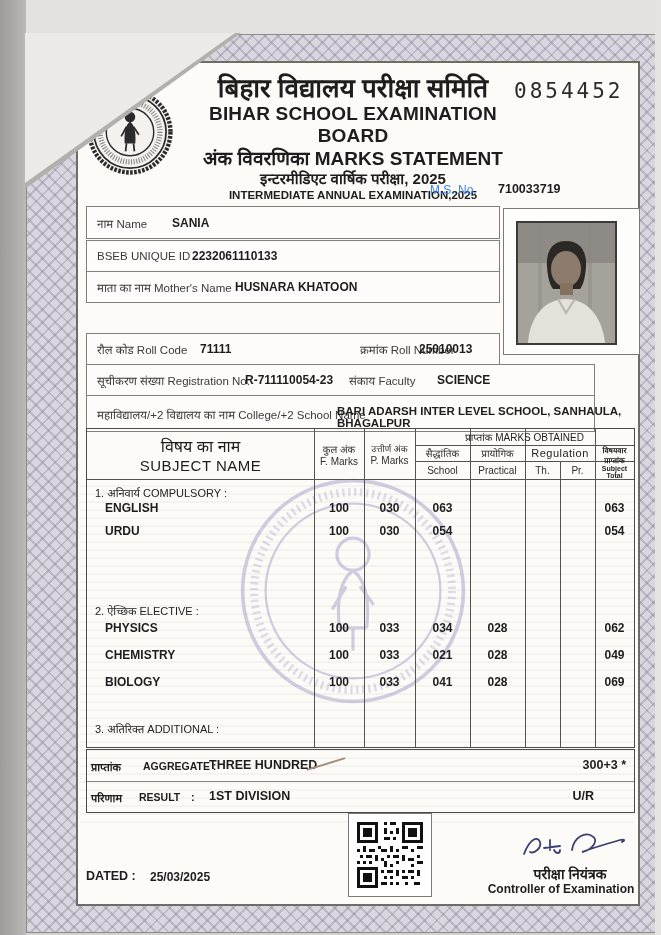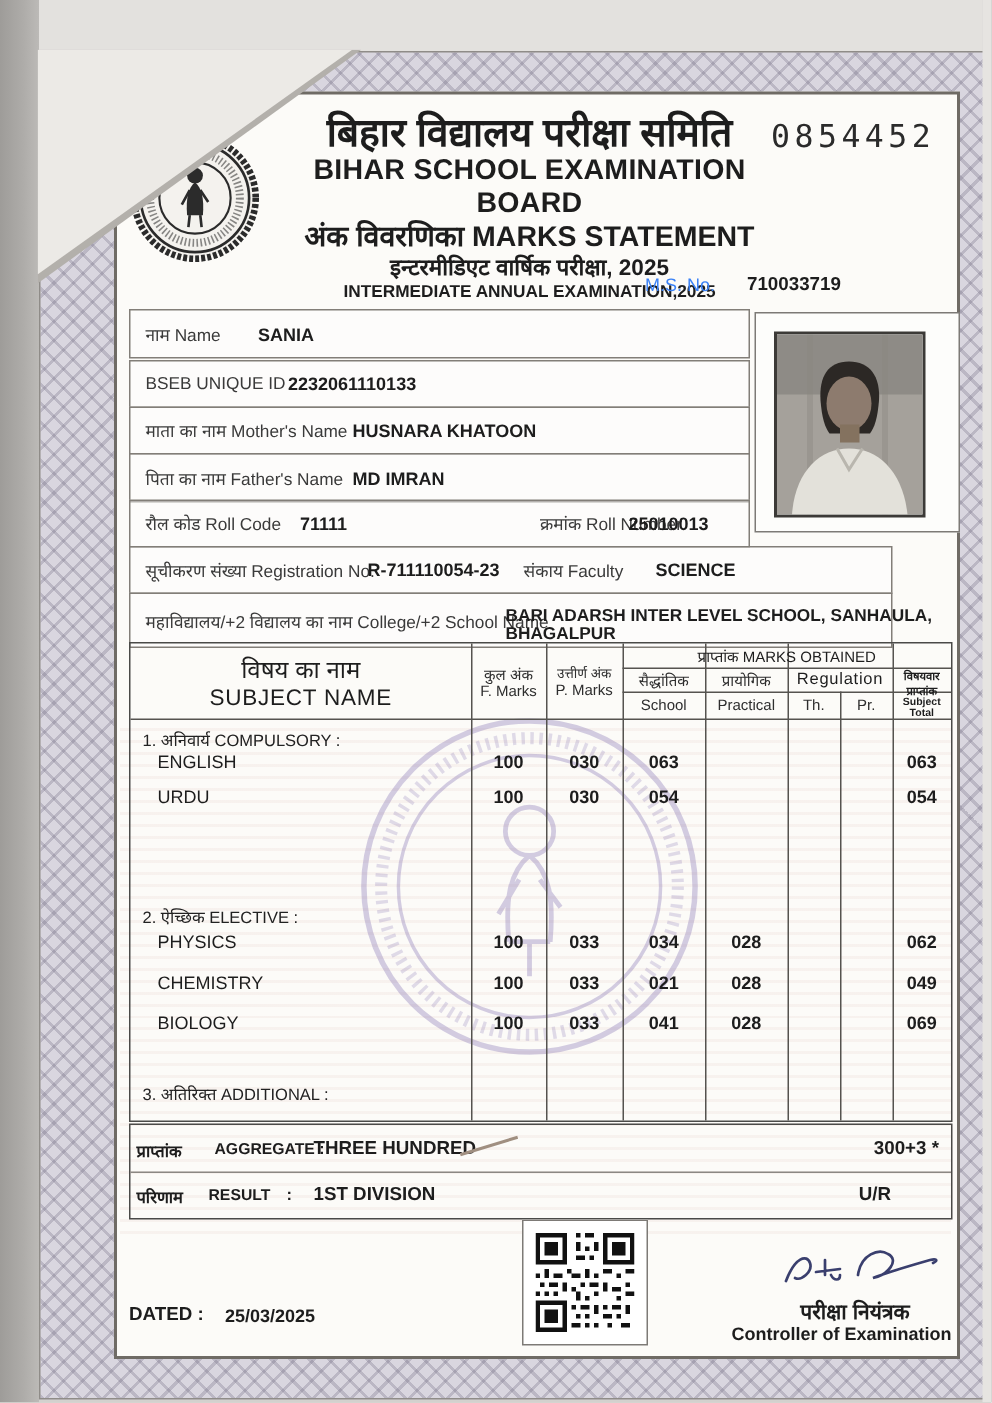--- a/index.html
+++ b/index.html
@@ -35,21 +35,21 @@
   .flabel{position:absolute;top:50%;transform:translateY(-50%);font-size:11.5px;color:#3a3a3a;white-space:nowrap;}
   .fval{position:absolute;top:50%;transform:translateY(-50%);font-size:12px;font-weight:700;white-space:nowrap;}
 
   .mtable{left:8px;top:365px;width:547px;height:318px;border:1.5px solid #4a4a48;}
   .vline{position:absolute;top:0;width:1px;height:100%;background:#55534f;}
   .hline{position:absolute;height:1px;background:#55534f;}
   .hcell{position:absolute;display:flex;flex-direction:column;align-items:center;justify-content:center;text-align:center;}
   .hhi{font-size:10px;color:#2e2e2e;text-align:right;}
   .hen{font-size:10px;color:#2e2e2e;}
   .trow{position:absolute;left:0;width:100%;height:18px;}
-  .c-sub{position:absolute;left:18px;font-size:12px;font-weight:400;}
+  .c-sub{position:absolute;left:18px;font-size:12px;font-weight:700;}
   .cv{position:absolute;font-size:12px;font-weight:700;text-align:center;}
   .tsec{position:absolute;left:8px;font-size:11px;color:#222;}
 
   .aggbox{left:8px;top:686px;width:547px;height:62px;border:1.5px solid #4a4a48;}
   .agglabel{font-size:11px;font-weight:700;}
   .aggval{font-size:12.5px;font-weight:700;}
 
   .qrframe{left:270px;top:750px;width:82px;height:82px;border:1px solid #7d7a76;background:#fff;}
   .watermark{left:160px;top:413px;width:230px;height:230px;opacity:.32;pointer-events:none;}
   .slash{left:228px;top:700px;width:40px;height:2px;background:#a08f80;transform:rotate(-17deg);}
@@ -99,24 +99,20 @@
         <span class="flabel" style="left:10px">नाम  Name</span>
         <span class="fval" style="left:85px">SANIA</span>
       </div>
       <div class="frow" style="left:8px;top:177px;width:412px;height:30px">
         <span class="flabel" style="left:10px">BSEB UNIQUE ID</span>
         <span class="fval" style="left:105px">2232061110133</span>
       </div>
       <div class="frow" style="left:8px;top:208px;width:412px;height:30px">
         <span class="flabel" style="left:10px">माता का नाम   Mother's Name</span>
         <span class="fval" style="left:148px">HUSNARA KHATOON</span>
-      </div>
-      <div class="frow" style="left:8px;top:239px;width:412px;height:31px">
-        <span class="flabel" style="left:10px">पिता का नाम   Father's Name</span>
-        <span class="fval" style="left:148px">MD IMRAN</span>
       </div>
       <div class="frow" style="left:8px;top:270px;width:412px;height:30px">
         <span class="flabel" style="left:10px">रौल कोड  Roll Code</span>
         <span class="fval" style="left:113px">71111</span>
         <span class="flabel" style="left:273px">क्रमांक  Roll Number</span>
         <span class="fval" style="left:332px">25010013</span>
       </div>
       <div class="frow" style="left:8px;top:301px;width:507px;height:30px">
         <span class="flabel" style="left:10px">सूचीकरण संख्या  Registration No.</span>
         <span class="fval" style="left:158px">R-711110054-23</span>

